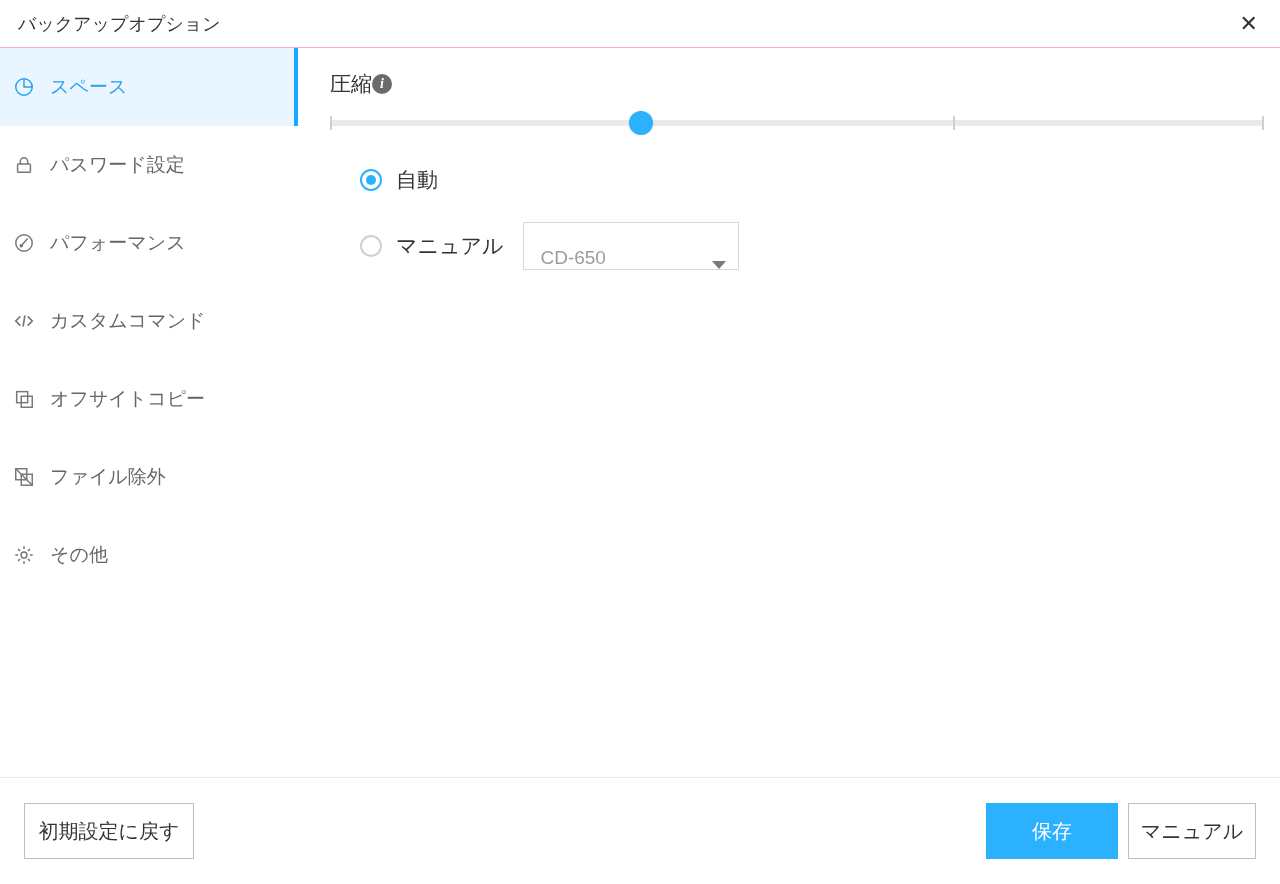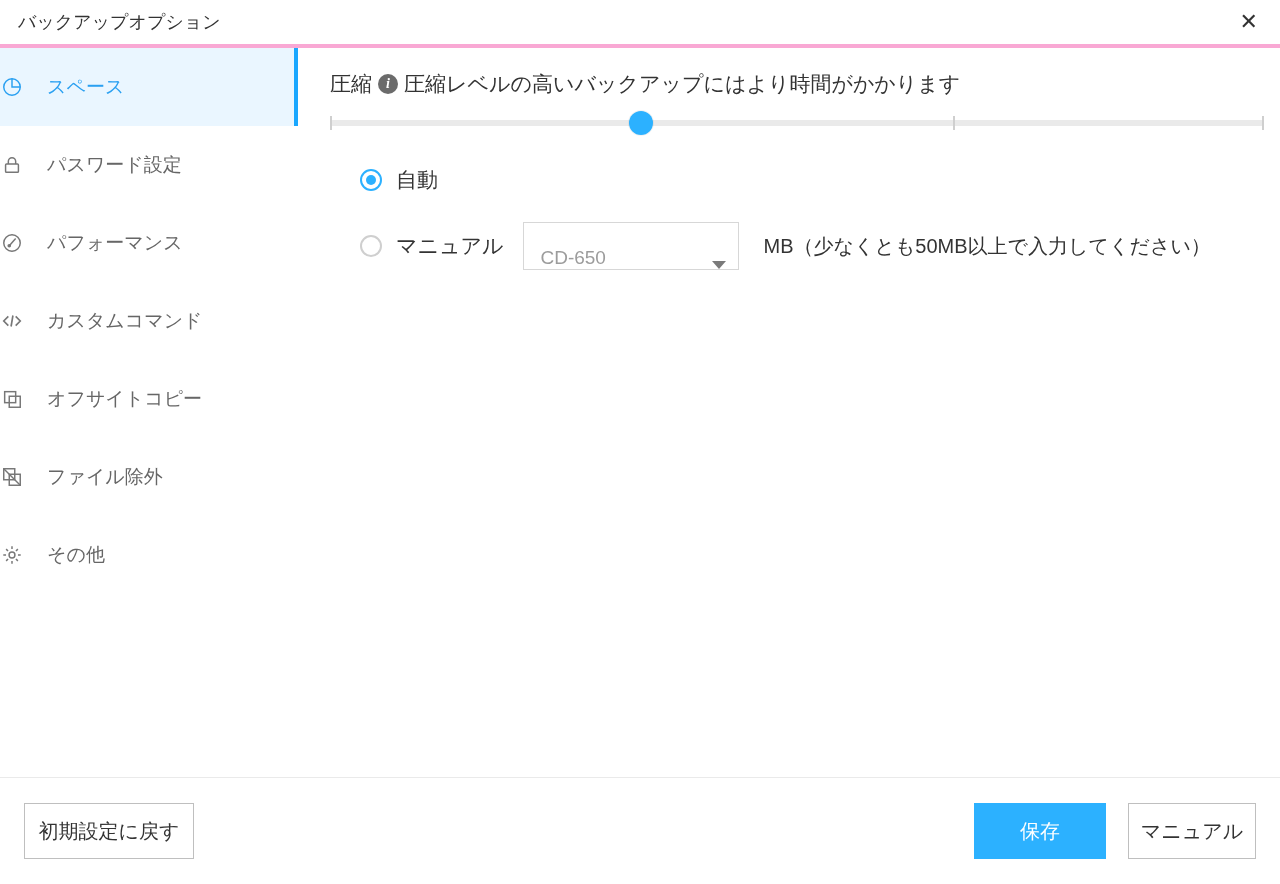--- a/index.html
+++ b/index.html
@@ -1,39 +1,39 @@
 <!DOCTYPE html>
 <html><head>
 <meta charset="utf-8">
 <style>
   * { box-sizing: border-box; margin: 0; padding: 0; font-family: "Hiragino Kaku Gothic ProN","Hiragino Sans","Meiryo","Yu Gothic",sans-serif; }
   html,body { width:1280px; height:884px; background:#fff; color:#222; }
 
   .window { width:1280px; height:884px; display:flex; flex-direction:column; }
 
   
-  .header { height:48px; display:flex; align-items:center; justify-content:space-between; padding:0 18px; border-bottom:4px solid #f9a8d4; }
+  .header { height:48px; display:flex; align-items:center; justify-content:space-between; padding:0 18px; border-bottom:1px solid #f9a8d4; }
   .header-title { font-size:18px; color:#333; }
   .close-x { font-size:22px; color:#333; cursor:pointer; line-height:1; padding:4px; }
 
   
   .body { flex:1; display:flex; overflow:hidden; border-bottom:1px solid #eaeaea; }
 
   
   .sidebar { width:298px; padding-top:0; }
-  .side-item { display:flex; align-items:center; gap:23px; height:78px; padding:0 14px 0 0; cursor:pointer; font-size:19px; color:#666;text-align:center; }
+  .side-item { display:flex; align-items:center; gap:14px; height:78px; padding:0 14px 0 12px; cursor:pointer; font-size:19px; color:#666;text-align:center; }
   .side-item.active { background:#eaf6ff; color:#2aa0f1; position:relative; }
   .side-item.active::after { content:""; position:absolute; right:0; top:0; bottom:0; width:4px; background:#19a7ff; }
   .side-icon { width:24px; height:24px; display:flex; align-items:center; justify-content:center; color:#777; flex:0 0 24px; }
   .side-item.active .side-icon { color:#2aa0f1; }
   .side-icon svg { width:22px; height:22px; display:block; }
 
   
   .content { flex:1; padding:22px 14px 0 32px; position:relative; color:#333; }
-  .row-compression { display:flex; align-items:center; gap:6px; font-size:21px; }
+  .row-compression { display:flex; align-items:center; gap:0; font-size:21px; }
   .info-icon { width:20px; height:20px; border-radius:50%; background:#6b6b6b; color:#fff; font-family:Georgia,serif; font-style:italic; font-weight:bold; font-size:14px; display:flex; align-items:center; justify-content:center; line-height:1; }
   .cmp-desc { color:#333; font-size:21px; }
 
   .slider-wrap { margin-top:22px; padding-right:2px; }
   .slider-track { position:relative; height:6px; background:#eaeaea; border-radius:3px; }
   .slider-tick { position:absolute; top:-4px; width:2px; height:14px; background:#cfcfcf; }
   .slider-thumb { position:absolute; top:50%; width:24px; height:24px; border-radius:50%; background:#2cb1ff; transform:translate(-50%,-50%); box-shadow:0 0 0 1px rgba(0,0,0,0.05); cursor:pointer; }
   .slider-labels { position:relative; height:28px; margin-top:16px; font-size:21px; color:#333; }
   .slider-labels span { position:absolute; top:0; transform:translateX(-50%); white-space:nowrap; }
 
@@ -45,21 +45,21 @@
   .radio-label { font-size:21px; color:#333; }
 
   .select-box { width:216px; height:48px; border:1px solid #d7d7d7; display:flex; align-items:flex-end; justify-content:space-between; padding:0 12px 0 16px; color:#9c9c9c; font-size:19px; cursor:pointer; background:#fff; margin-left:6px; }
   .select-caret { width:0; height:0; border-left:7px solid transparent; border-right:7px solid transparent; border-top:8px solid #7a7a7a; }
   .mb-note { font-size:20px; color:#333; }
 
   
   .footer { height:106px; display:flex; align-items:center; justify-content:space-between; padding:0 24px; }
   .btn { height:56px; display:flex; align-items:center; justify-content:center; font-size:20px; cursor:pointer; user-select:none;font-family:Liberation Mono, monospace; }
   .btn-reset { width:170px; border:1px solid #bfbfbf; background:#fff; color:#333; }
-  .footer-right { display:flex; gap:22px;padding-left:32px; }
+  .footer-right { display:flex; gap:10px;padding-left:32px; }
   .btn-save { width:132px; background:#2cb1ff; color:#fff; }
   .btn-cancel { width:128px; border:1px solid #bfbfbf; background:#fff; color:#333; }
 </style>
 </head>
 <body>
 
 <div class="window">
 
   <div class="header">
     <div class="header-title">バックアップオプション</div>
@@ -134,21 +134,20 @@
             </svg>
         </span>
         <span>その他</span>
       </div>
     </div>
 
     <div class="content">
       <div class="row-compression">
         <span>圧縮</span>
         <span class="info-icon">i</span>
-        <span class="cmp-desc">圧縮レベルの高いバックアップにはより時間がかかります</span>
       </div>
 
       <div class="slider-wrap">
         <div class="slider-track">
           <div class="slider-tick" style="left:0%;"></div>
           <div class="slider-tick" style="left:33.33%;"></div>
           <div class="slider-tick" style="left:66.66%;"></div>
           <div class="slider-tick" style="left:100%; transform:translateX(-2px);"></div>
           <div class="slider-thumb" style="left:33.33%;"></div>
         </div>
@@ -161,21 +160,20 @@
           <span class="radio-label">自動</span>
         </div>
 
         <div class="radio-row" style="margin-top:28px;">
           <div class="radio"></div>
           <span class="radio-label" style="min-width:96px;">マニュアル</span>
           <div class="select-box">
             <span>CD-650</span>
             <span class="select-caret"></span>
           </div>
-          <span class="mb-note" style="margin-left:10px;">MB（少なくとも50MB以上で入力してください）</span>
         </div>
       </div>
     </div>
   </div>
 
   <div class="footer">
     <div class="btn btn-reset">初期設定に戻す</div>
     <div class="footer-right">
       <div class="btn btn-save">保存</div>
       <div class="btn btn-cancel">マニュアル</div>

